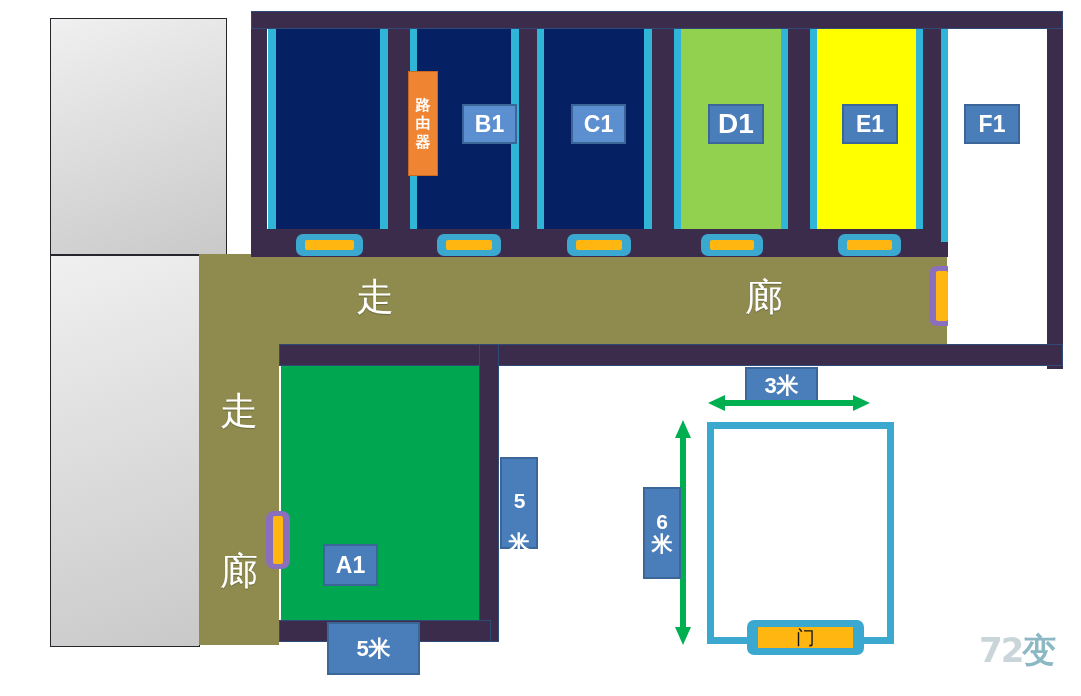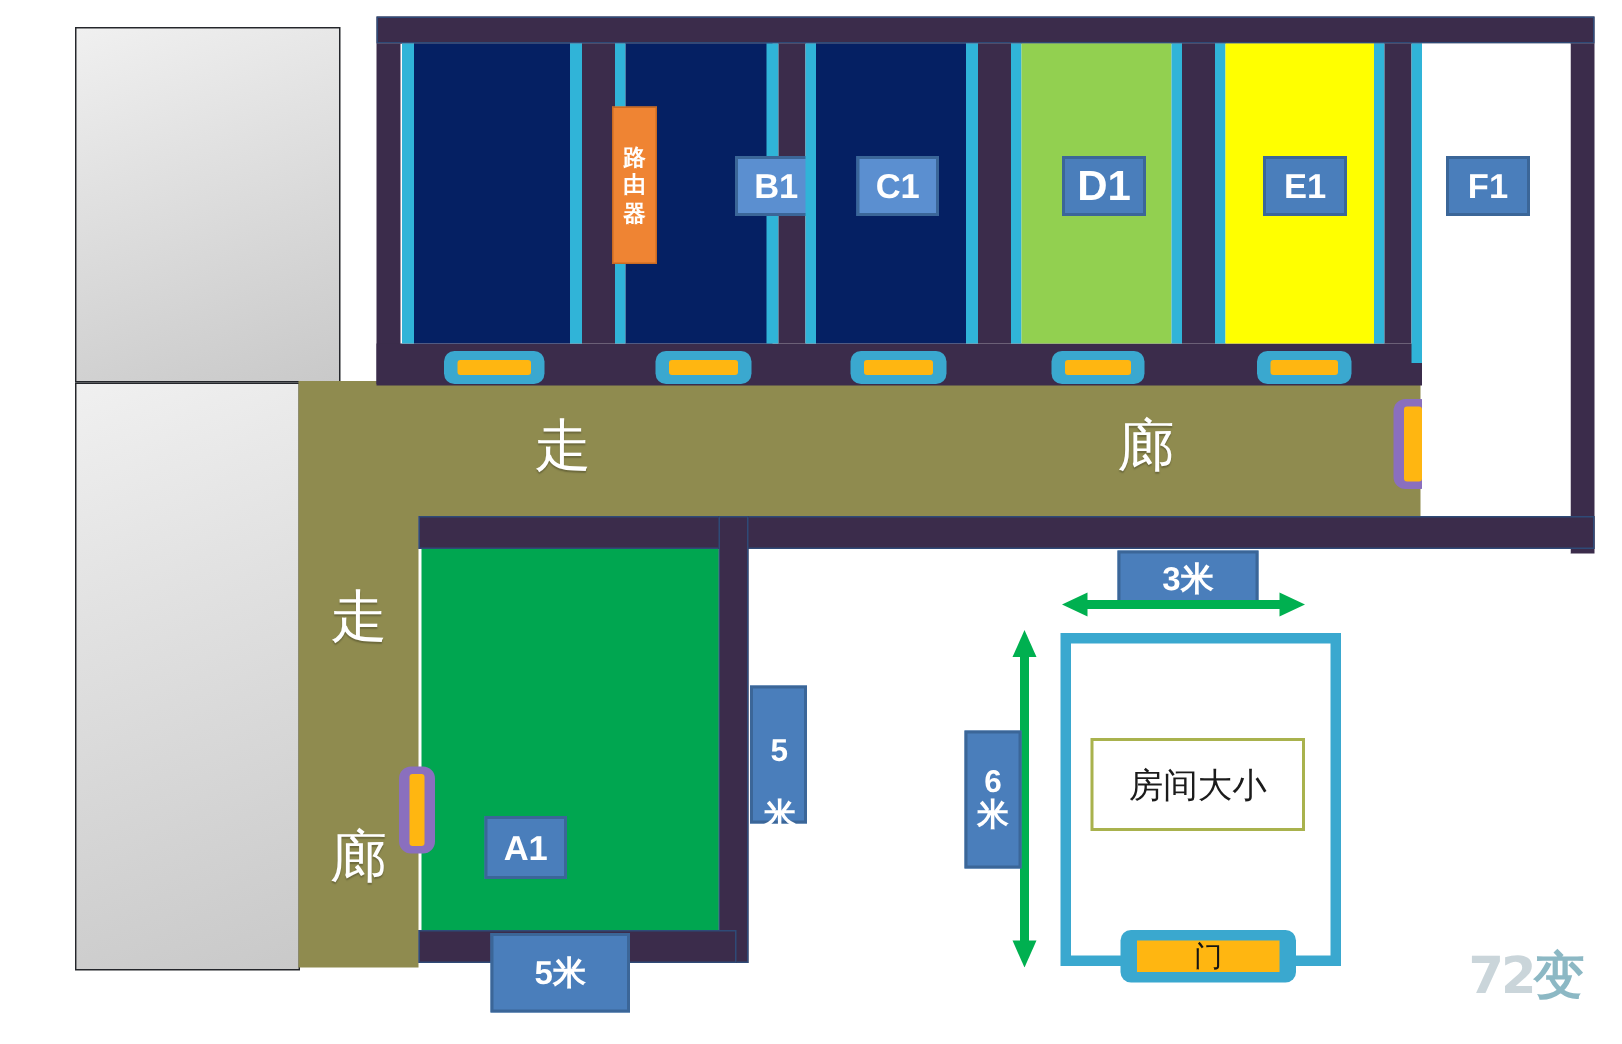--- a/index.html
+++ b/index.html
@@ -234,21 +234,21 @@
   <div class="abs glass" style="left:511px; top:29px; width:8px; height:200px;"></div>
   <div class="abs wall-plain" style="left:519px; top:29px; width:18px; height:200px;"></div>
 
   <div class="abs router" style="left:408px; top:71px; width:30px; height:105px;">
     <span>
       <span>路</span>
       <span>由</span>
       <span>器</span>
     </span>
   </div>
-  <div class="abs chip chip-light" style="left:462px; top:104px; width:55px; height:40px; font-size:23px;margin-left:28px;">B1</div>
+  <div class="abs chip chip-light" style="left:462px; top:104px; width:55px; height:40px; font-size:23px;">B1</div>
 
   <div class="abs glass" style="left:537px; top:29px; width:7px; height:200px;"></div>
   <div class="abs room room-navy" style="left:544px; top:29px; width:100px; height:200px;"></div>
   <div class="abs glass" style="left:644px; top:29px; width:8px; height:200px;"></div>
   <div class="abs wall-plain" style="left:652px; top:29px; width:22px; height:200px;"></div>
   <div class="abs chip chip-light" style="left:571px; top:104px; width:55px; height:40px; font-size:23px;">C1</div>
 
   <div class="abs glass" style="left:674px; top:29px; width:7px; height:200px;"></div>
   <div class="abs room room-green" style="left:681px; top:29px; width:100px; height:200px;"></div>
   <div class="abs glass" style="left:781px; top:29px; width:7px; height:200px;"></div>
@@ -294,41 +294,40 @@
 
   <div class="abs door-v-purple" style="left:266px; top:511px; width:24px; height:58px;">
       <i></i>
     </div>
 
   <div class="abs chip" style="left:500px; top:457px; width:38px; height:92px; font-size:21px; flex-direction:column;">
     <span style="writing-mode:vertical-rl; text-orientation:upright; letter-spacing:3px;">5米</span>
   </div>
   <div class="abs chip" style="left:327px; top:622px; width:93px; height:53px; font-size:22px;">5米</div>
 
-  <div class="abs chip" style="left:745px; top:367px; width:94px; height:37px; font-size:22px;">3米</div>
+  <div class="abs chip" style="left:745px; top:367px; width:73px; height:37px; font-size:22px;">3米</div>
 
   <svg class="abs" style="left:708px; top:392px;" width="162" height="22" viewBox="0 0 162 22">
     <line x1="14" y1="11" x2="148" y2="11" stroke="#00b050" stroke-width="6"></line>
     <polygon points="0,11 17,3 17,19" fill="#00b050"></polygon>
     <polygon points="162,11 145,3 145,19" fill="#00b050"></polygon>
   </svg>
 
   <svg class="abs" style="left:672px; top:420px;" width="22" height="225" viewBox="0 0 22 225">
     <line x1="11" y1="14" x2="11" y2="211" stroke="#00b050" stroke-width="6"></line>
     <polygon points="11,0 3,18 19,18" fill="#00b050"></polygon>
     <polygon points="11,225 3,207 19,207" fill="#00b050"></polygon>
   </svg>
 
   <div class="abs chip" style="left:643px; top:487px; width:38px; height:92px; font-size:21px; flex-direction:column;">
     <span>6</span>
     <span>米</span>
   </div>
 
   <div class="abs legend-room" style="left:707px; top:422px; width:187px; height:222px;"></div>
-  <div class="abs legend-inner" style="left:727px; top:492px; width:143px; height:62px;">房间大小</div>
   <div class="abs legend-door" style="left:747px; top:620px; width:117px; height:35px;">
     <span>门</span>
   </div>
 
 
   <div class="abs wm" style="left:979px; top:628px;">
     <span>72</span><b>变</b>
   </div>
 
 </div>

